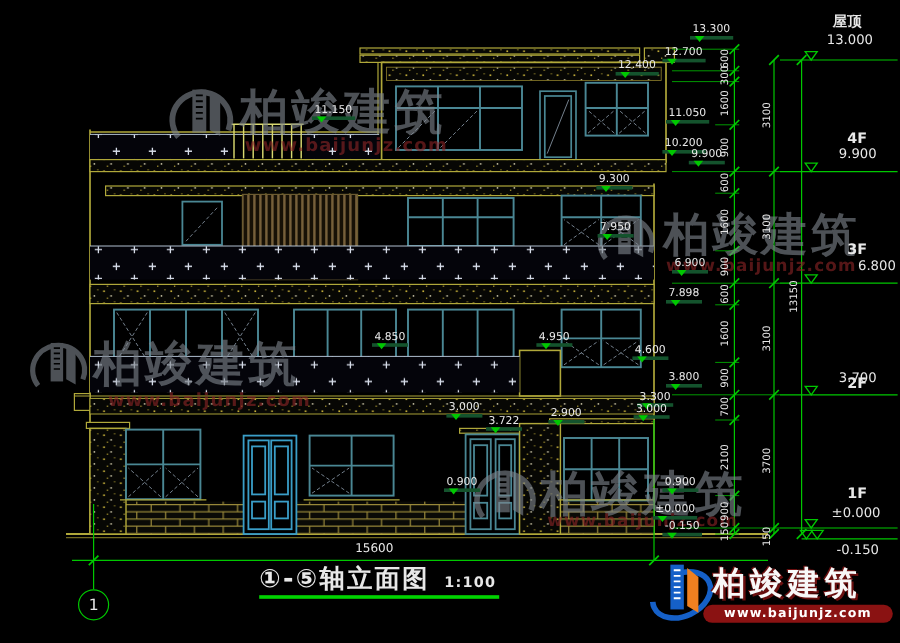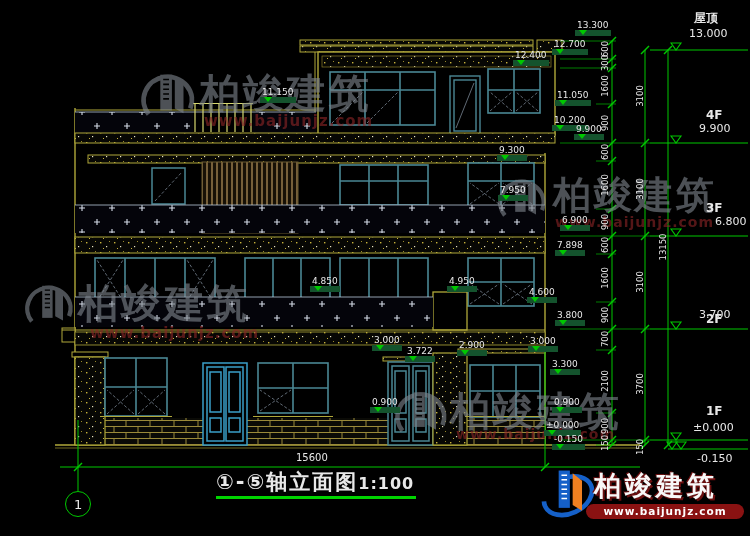--- a/index.html
+++ b/index.html
@@ -3,28 +3,28 @@
 <meta charset="utf-8">
 <style>
   html,body{margin:0;padding:0;background:#000;}
   #canvas{position:relative;width:750px;height:536px;background:#000;overflow:hidden;
           font-family:"DejaVu Sans",sans-serif;}
   #draw{position:absolute;left:0;top:0;z-index:10;}
   .wm{position:absolute;z-index:20;color:#7d848c;opacity:.62;font-weight:bold;white-space:nowrap;}
   .wm .brand{letter-spacing:3px;}
   .wm .url{color:#8a2526;letter-spacing:1px;}
   .lab{position:absolute;z-index:30;color:#e8e8e8;white-space:nowrap;}
-  .e{font-size:9px;border-bottom:6px solid #14532d;padding:0 2px 0 2px;line-height:10px;}
+  .e{font-size:9px;border-bottom:3px solid #14532d;padding:0 2px 0 2px;line-height:10px;}
   .e::after{content:'';position:absolute;left:4px;top:100%;width:0;height:0;
             border:4px solid transparent;border-top:5px solid #00c800;}
   .v{font-size:8.5px;transform:translate(-50%,-50%) rotate(-90deg);transform-origin:center;line-height:9px;}
   .f{font-size:11px;}
   .fn{font-size:12px;font-weight:bold;}
   .title{font-size:21px;font-weight:bold;letter-spacing:2px;}
-  .title .scale{font-size:16px;letter-spacing:1px;}
+  .title .scale{font-size:12px;letter-spacing:1px;margin-left:12px;}
   .underline{position:absolute;z-index:30;background:#00d400;height:3px;}
   .bubble{font-size:13px;}
   #clogo-wrap{position:absolute;z-index:40;}
   #url-pill{position:absolute;z-index:40;background:#8a1212;border-radius:8px;color:#fff;
             font-size:10.5px;font-weight:bold;text-align:center;line-height:15px;letter-spacing:1px;}
   .clogo-text{position:absolute;z-index:40;color:#f8f8f8;font-weight:bold;font-size:27px;letter-spacing:4px;
               text-shadow:2px 2px 0 #6a0f0f, -1px -1px 0 #6a0f0f;}
 </style>
 </head>
 <body>
@@ -371,21 +371,21 @@
 <span class="lab e" style="left:552px;top:115px;">10.200</span>
 <span class="lab e" style="left:574px;top:124px;">9.900</span>
 <span class="lab e" style="left:497px;top:145px;">9.300</span>
 <span class="lab e" style="left:498px;top:185px;">7.950</span>
 <span class="lab e" style="left:560px;top:215px;">6.900</span>
 <span class="lab e" style="left:555px;top:240px;">7.898</span>
 <span class="lab e" style="left:310px;top:276px;">4.850</span>
 <span class="lab e" style="left:447px;top:276px;">4.950</span>
 <span class="lab e" style="left:527px;top:287px;">4.600</span>
 <span class="lab e" style="left:555px;top:310px;">3.800</span>
-<span class="lab e" style="left:550px;top:326px;margin-top:33px;">3.300</span>
+<span class="lab e" style="left:531px;top:326px;">3.300</span>
 <span class="lab e" style="left:372px;top:335px;">3.000</span>
 <span class="lab e" style="left:457px;top:340px;">2.900</span>
 <span class="lab e" style="left:528px;top:336px;">3.000</span>
 <span class="lab e" style="left:405px;top:346px;">3.722</span>
 <span class="lab e" style="left:370px;top:397px;">0.900</span>
 <span class="lab e" style="left:552px;top:397px;">0.900</span>
 <span class="lab e" style="left:544px;top:420px;">±0.000</span>
 <span class="lab e" style="left:552px;top:434px;">-0.150</span>
 
 <span class="lab v" style="left:605px;top:49px;">600</span>

